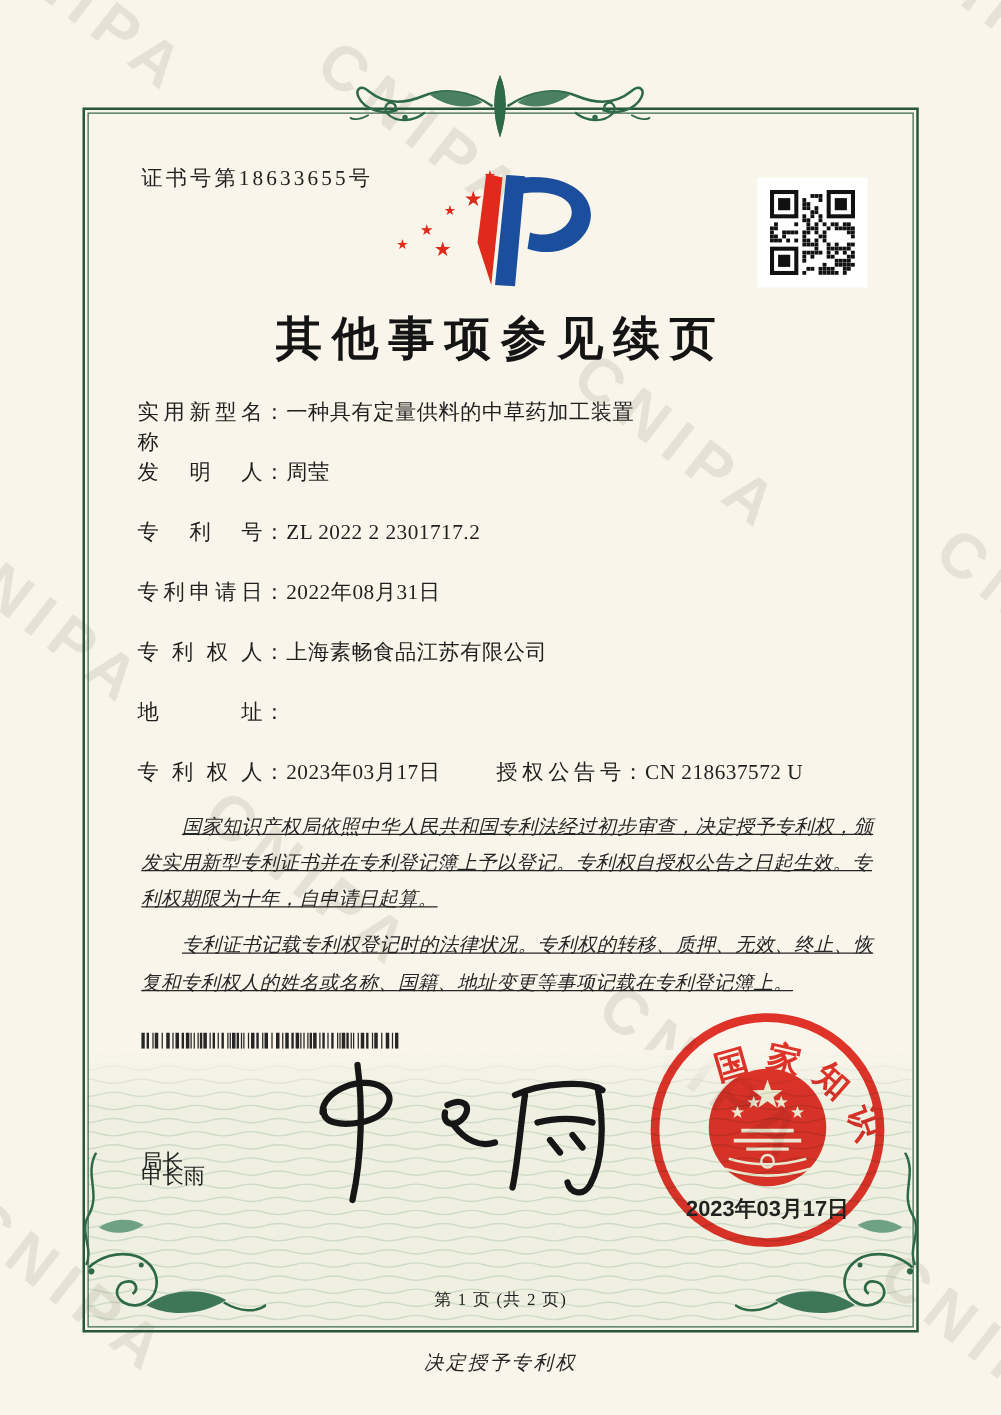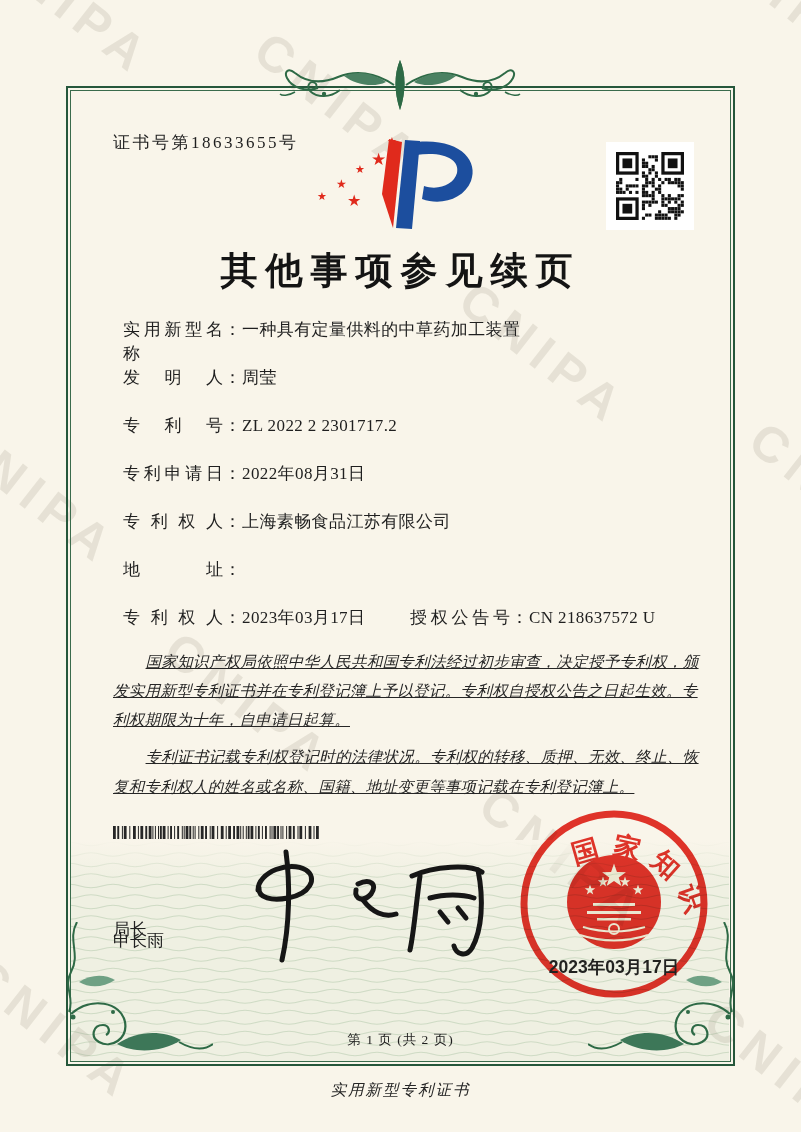--- a/index.html
+++ b/index.html
@@ -39,21 +39,21 @@
   .cert-no{position:absolute;left:113px;top:131px;font-size:17px;letter-spacing:2.5px;z-index:2;}
   .logo{position:absolute;left:303px;top:136px;width:180px;height:96px;z-index:2;}
   .logo .star{position:absolute;color:#e02a1c;line-height:1;z-index:2;}
   .qr{position:absolute;left:606px;top:142px;width:88px;height:88px;background:#fff;z-index:2;}
   .qr svg{position:absolute;left:10px;top:10px;}
   .title{
     position:absolute;left:0;right:0;top:246px;text-align:center;z-index:2;
     font-size:37px;font-weight:bold;letter-spacing:8px;color:#141414;
   }
   
-  .fields{position:absolute;left:123px;top:318px;width:596px;z-index:2;}
+  .fields{position:absolute;left:110px;top:318px;width:596px;z-index:2;}
   .frow{height:48px;display:flex;align-items:flex-start;font-size:17px;line-height:24px;}
   .flabel{
     display:inline-block;width:100px;flex:0 0 100px;
     text-align:justify;text-align-last:justify;
   }
   .fcolon{margin-left:1px;}
   .fvalue{margin-left:1px;letter-spacing:0.4px;}
   .grant-g1{display:flex;width:287px;flex:0 0 287px;}
   .grant-g2{display:flex;}
   
@@ -458,15 +458,15 @@
         <rect x="-17" y="16" width="34" height="2.5" fill="#faf6ea"></rect>
         <path d="M-31,25 Q0,34 31,25" fill="none" stroke="#faf6ea" stroke-width="2"></path>
         <path d="M-34,33 Q0,44 34,33" fill="none" stroke="#faf6ea" stroke-width="2"></path>
         <circle cx="0" cy="27" r="5" fill="none" stroke="#faf6ea" stroke-width="2"></circle>
       </g>
       <text x="99" y="168" text-anchor="middle" font-size="17.5" font-weight="600" fill="#141414" font-family="Liberation Sans, sans-serif">2023年03月17日</text>
     </g>
   </svg>
 
   <div class="pagenum">第 1 页 (共 2 页)</div>
-  <div class="cont-note">实用新型专利证书</div>
+  <div class="cont-note">决定授予专利权</div>
 
 </div>
 
 </body></html>

